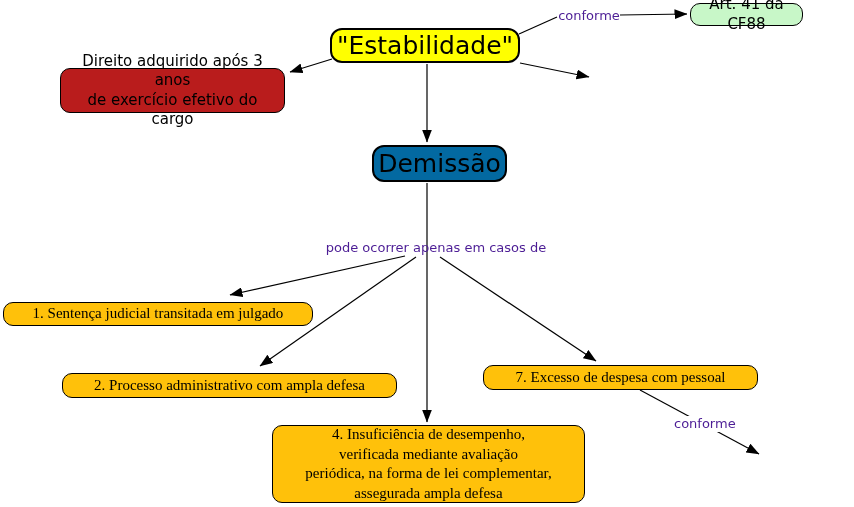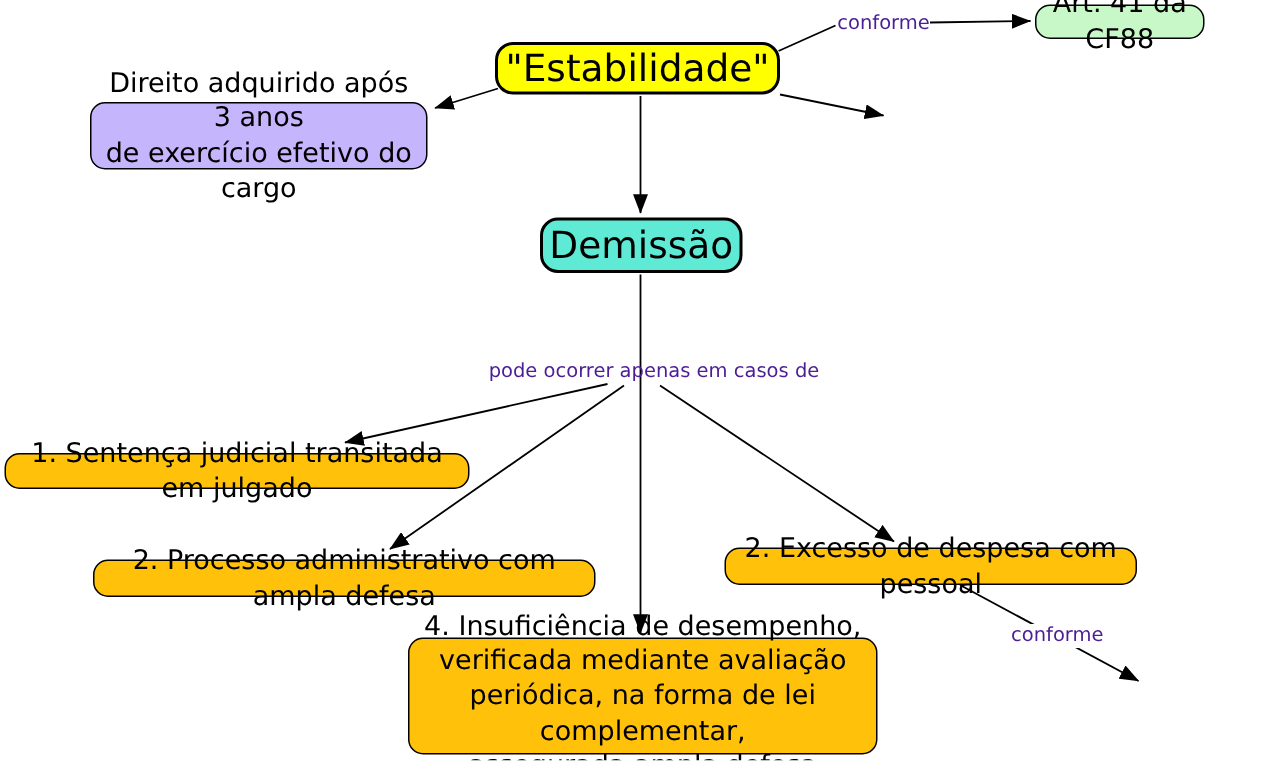--- a/index.html
+++ b/index.html
@@ -12,31 +12,31 @@
   }
   #edge-layer{position:absolute;left:0;top:0;width:854px;height:507px;}
   #edge-layer line{stroke:#000;stroke-width:1.2;}
   .node{
     position:absolute;
     box-sizing:border-box;
     border:1px solid #000;
     border-radius:10px;
     display:flex;align-items:center;justify-content:center;
     text-align:center;
-    font-size:18px;color:#000;
+    font-size:15px;color:#000;
     padding:2px 8px;
     white-space:pre-line;
     line-height:1.3;
   }
   .big{font-size:25px;border-width:2px;border-radius:12px;line-height:1.1;}
   .yellow{background:#FFFF00;}
-  .red{background:#5eead4;}
-  .pale{background:#c4b5fd;text-align:center;}
+  .red{background:#0369a1;margin-left:12px;}
+  .pale{background:#b91c1c;text-align:center;}
   .green{background:#C8F7C8;}
-  .orange{background:#FFC10A;}
+  .orange{background:#FFC10A;font-family:Liberation Serif, serif;}
   .link-label{
     position:absolute;
     font-size:13px;color:#4c1d95;
     text-align:center;
     line-height:1.2;
   }
   #n-estabilidade{left:330px;top:28px;width:190px;height:35px;}
   #n-art41{left:690px;top:3px;width:113px;height:23px;}
   #n-direito{left:60px;top:68px;width:225px;height:45px;}
   #n-dada{left:505px;top:80px;width:335px;height:31px;}
@@ -85,21 +85,21 @@
 
   <div id="n-caso1" class="node orange">1. Sentença judicial transitada em julgado</div>
 
   <div id="n-caso2" class="node orange">2. Processo administrativo com ampla defesa</div>
 
   <div id="n-caso3" class="node orange">4. Insuficiência de desempenho,
 verificada mediante avaliação
 periódica, na forma de lei complementar,
 assegurada ampla defesa</div>
 
-  <div id="n-caso4" class="node orange">2. Excesso de despesa com pessoal</div>
+  <div id="n-caso4" class="node orange">7. Excesso de despesa com pessoal</div>
 
 
   <div id="l-conforme-top" class="link-label">conforme</div>
 
   <div id="l-pode-ocorrer" class="link-label">pode ocorrer apenas em casos de</div>
 
   <div id="l-conforme-bottom" class="link-label">conforme</div>
 
 </div>
 

